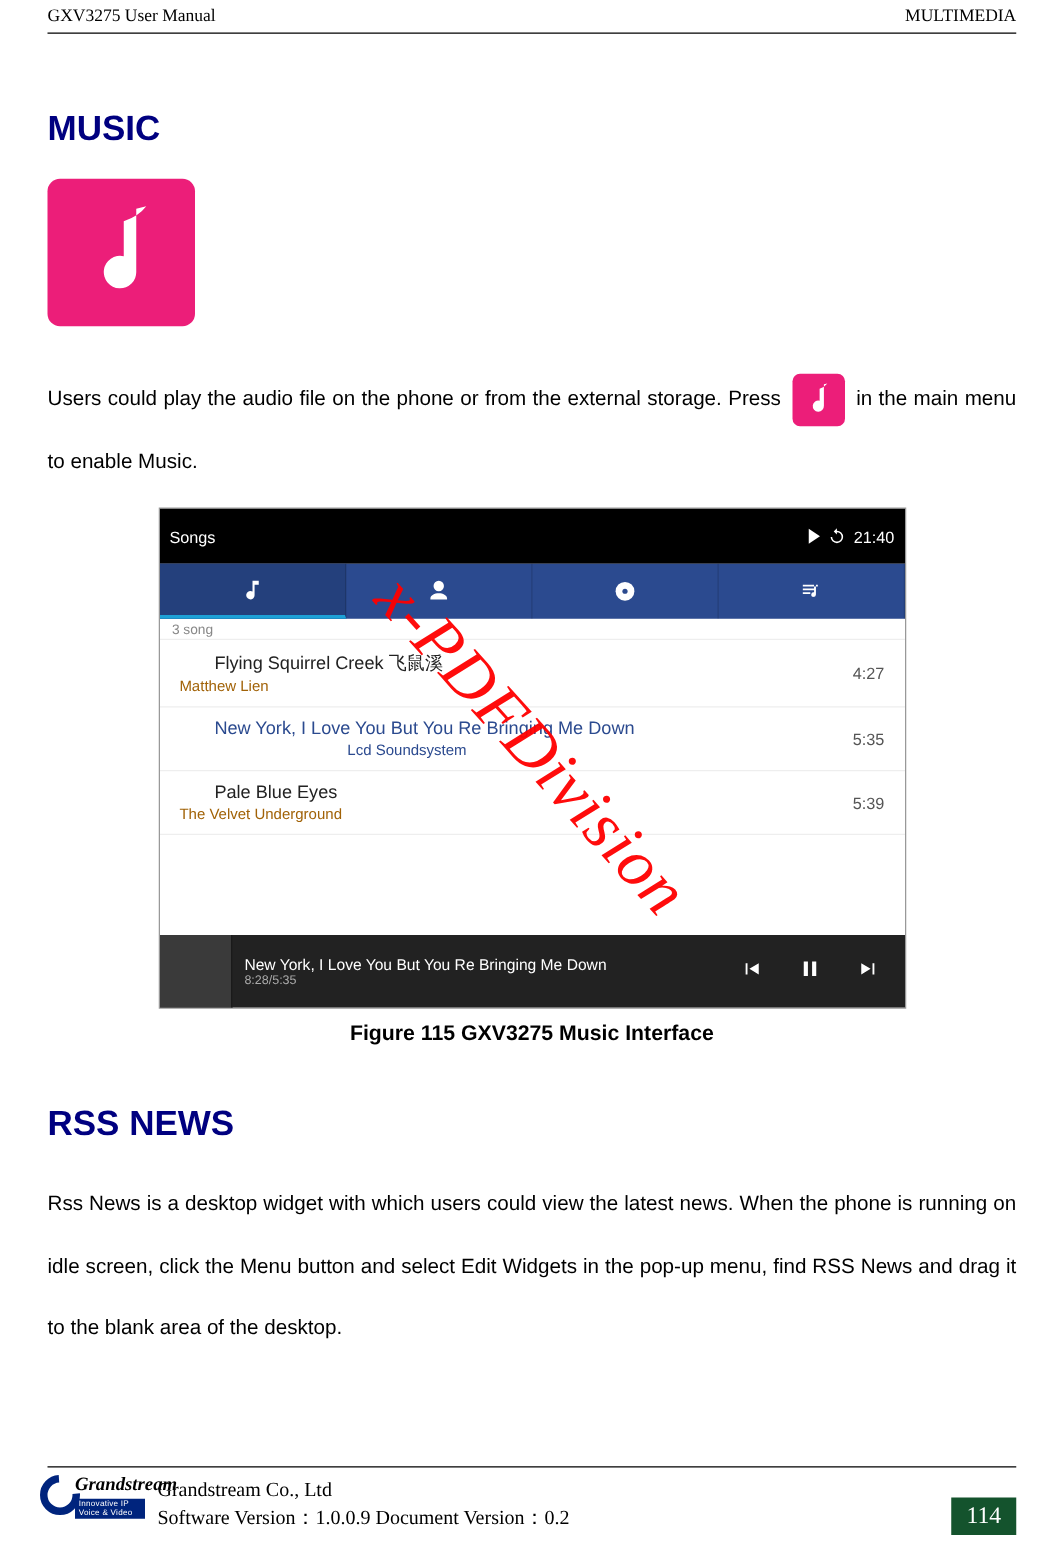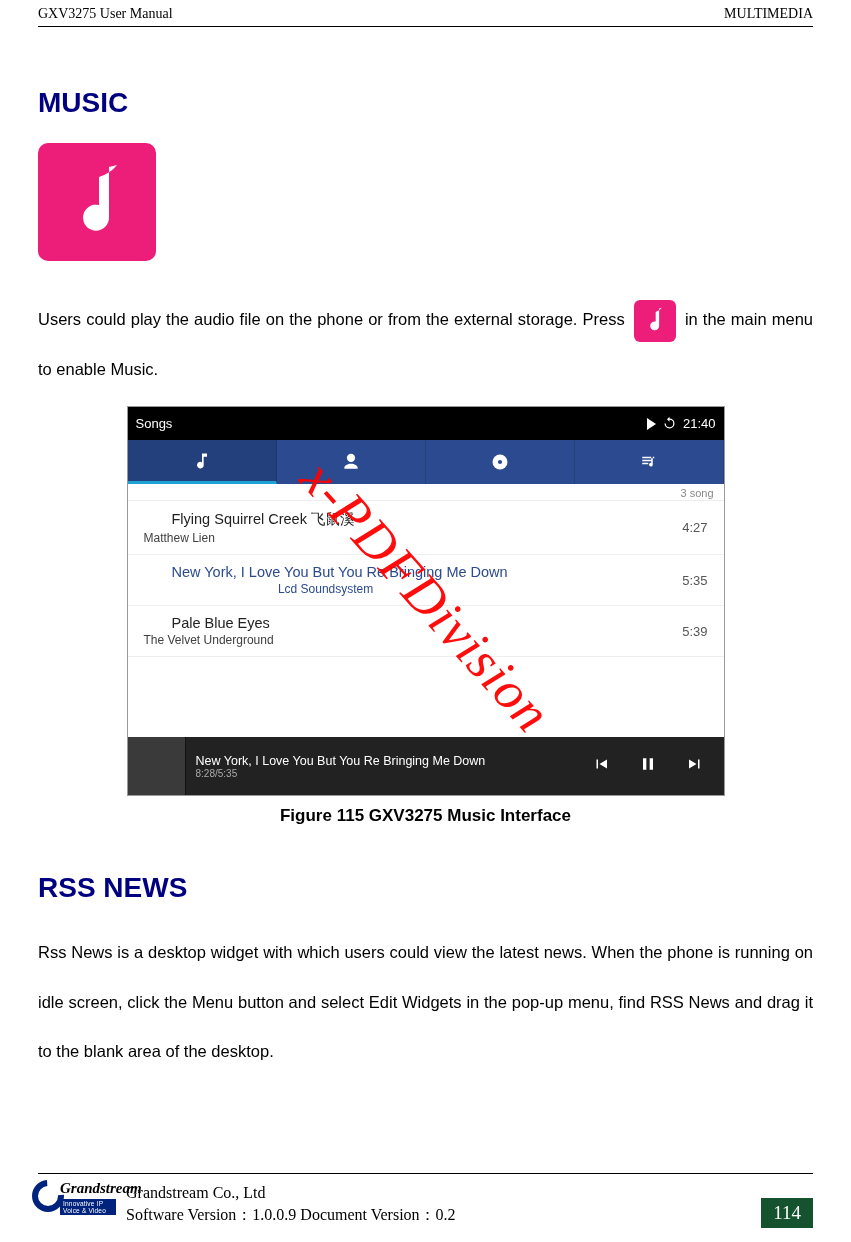--- a/index.html
+++ b/index.html
@@ -44,35 +44,35 @@
   .inline-icon {
     display: inline-flex; width: 42px; height: 42px; border-radius: 6px;
     background: #ec1e79; vertical-align: middle; align-items:center; justify-content:center;
     margin: 0 4px;
   }
   .screenshot {
     width: 598px; margin: 12px auto 10px; border: 1px solid #999;
     background: #fff; display:block;
   }
   .ss-status {
-    height: 33px; background: #000; color:#fff; font-size:13px;
+    height: 44px; background: #000; color:#fff; font-size:13px;
     display:flex; align-items:center; justify-content:space-between; padding:0 8px;
   }
   .ss-status-right { display:flex; align-items:center; gap:6px; }
   .tri { width:0;height:0;border-left:9px solid #fff;border-top:6px solid transparent;border-bottom:6px solid transparent;}
   .ss-toolbar {
     height: 44px; background: #2b4a8f; display:flex; align-items:center;
   }
   .tb-cell { flex:1; display:flex; align-items:center; justify-content:center; height:100%; border-right:1px solid rgba(0,0,0,.15);}
   .tb-cell.active { background:#24407c; border-bottom:3px solid #1da1d6;}
   .tb-cell svg { fill:#fff; }
-  .ss-songcount { text-align:right; font-size:11px; color:#888; padding:3px 10px 1px; border-bottom:1px solid #eee;}
+  .ss-songcount { text-align:left; font-size:11px; color:#888; padding:3px 10px 1px; border-bottom:1px solid #eee;}
   .ss-row { display:flex; align-items:center; justify-content:space-between; padding:9px 16px; border-bottom:1px solid #eee;}
   .ss-row .ti { font-size:14.5px; color:#222;margin-left:28px;}
-  .ss-row .ar { font-size:12px; color:#404040; margin-top:2px;}
+  .ss-row .ar { font-size:12px; color:#a16207; margin-top:2px;}
   .ss-row.playing .ti { color:#2b4a8f;}
   .ss-row.playing .ar { color:#2b4a8f;text-align:center;}
   .ss-row .du { font-size:13px; color:#555;}
   .ss-gap { height:80px; }
   .ss-player {
     height:58px; background:#222; display:flex; align-items:center; color:#fff;
   }
   .ss-player-art { width:58px; height:58px; background:#3a3a3a; border-right:1px solid #111;}
   .ss-player-info { flex:1; padding:0 10px; font-size:12px; }
   .ss-player-info .np { font-size:12.5px; }

